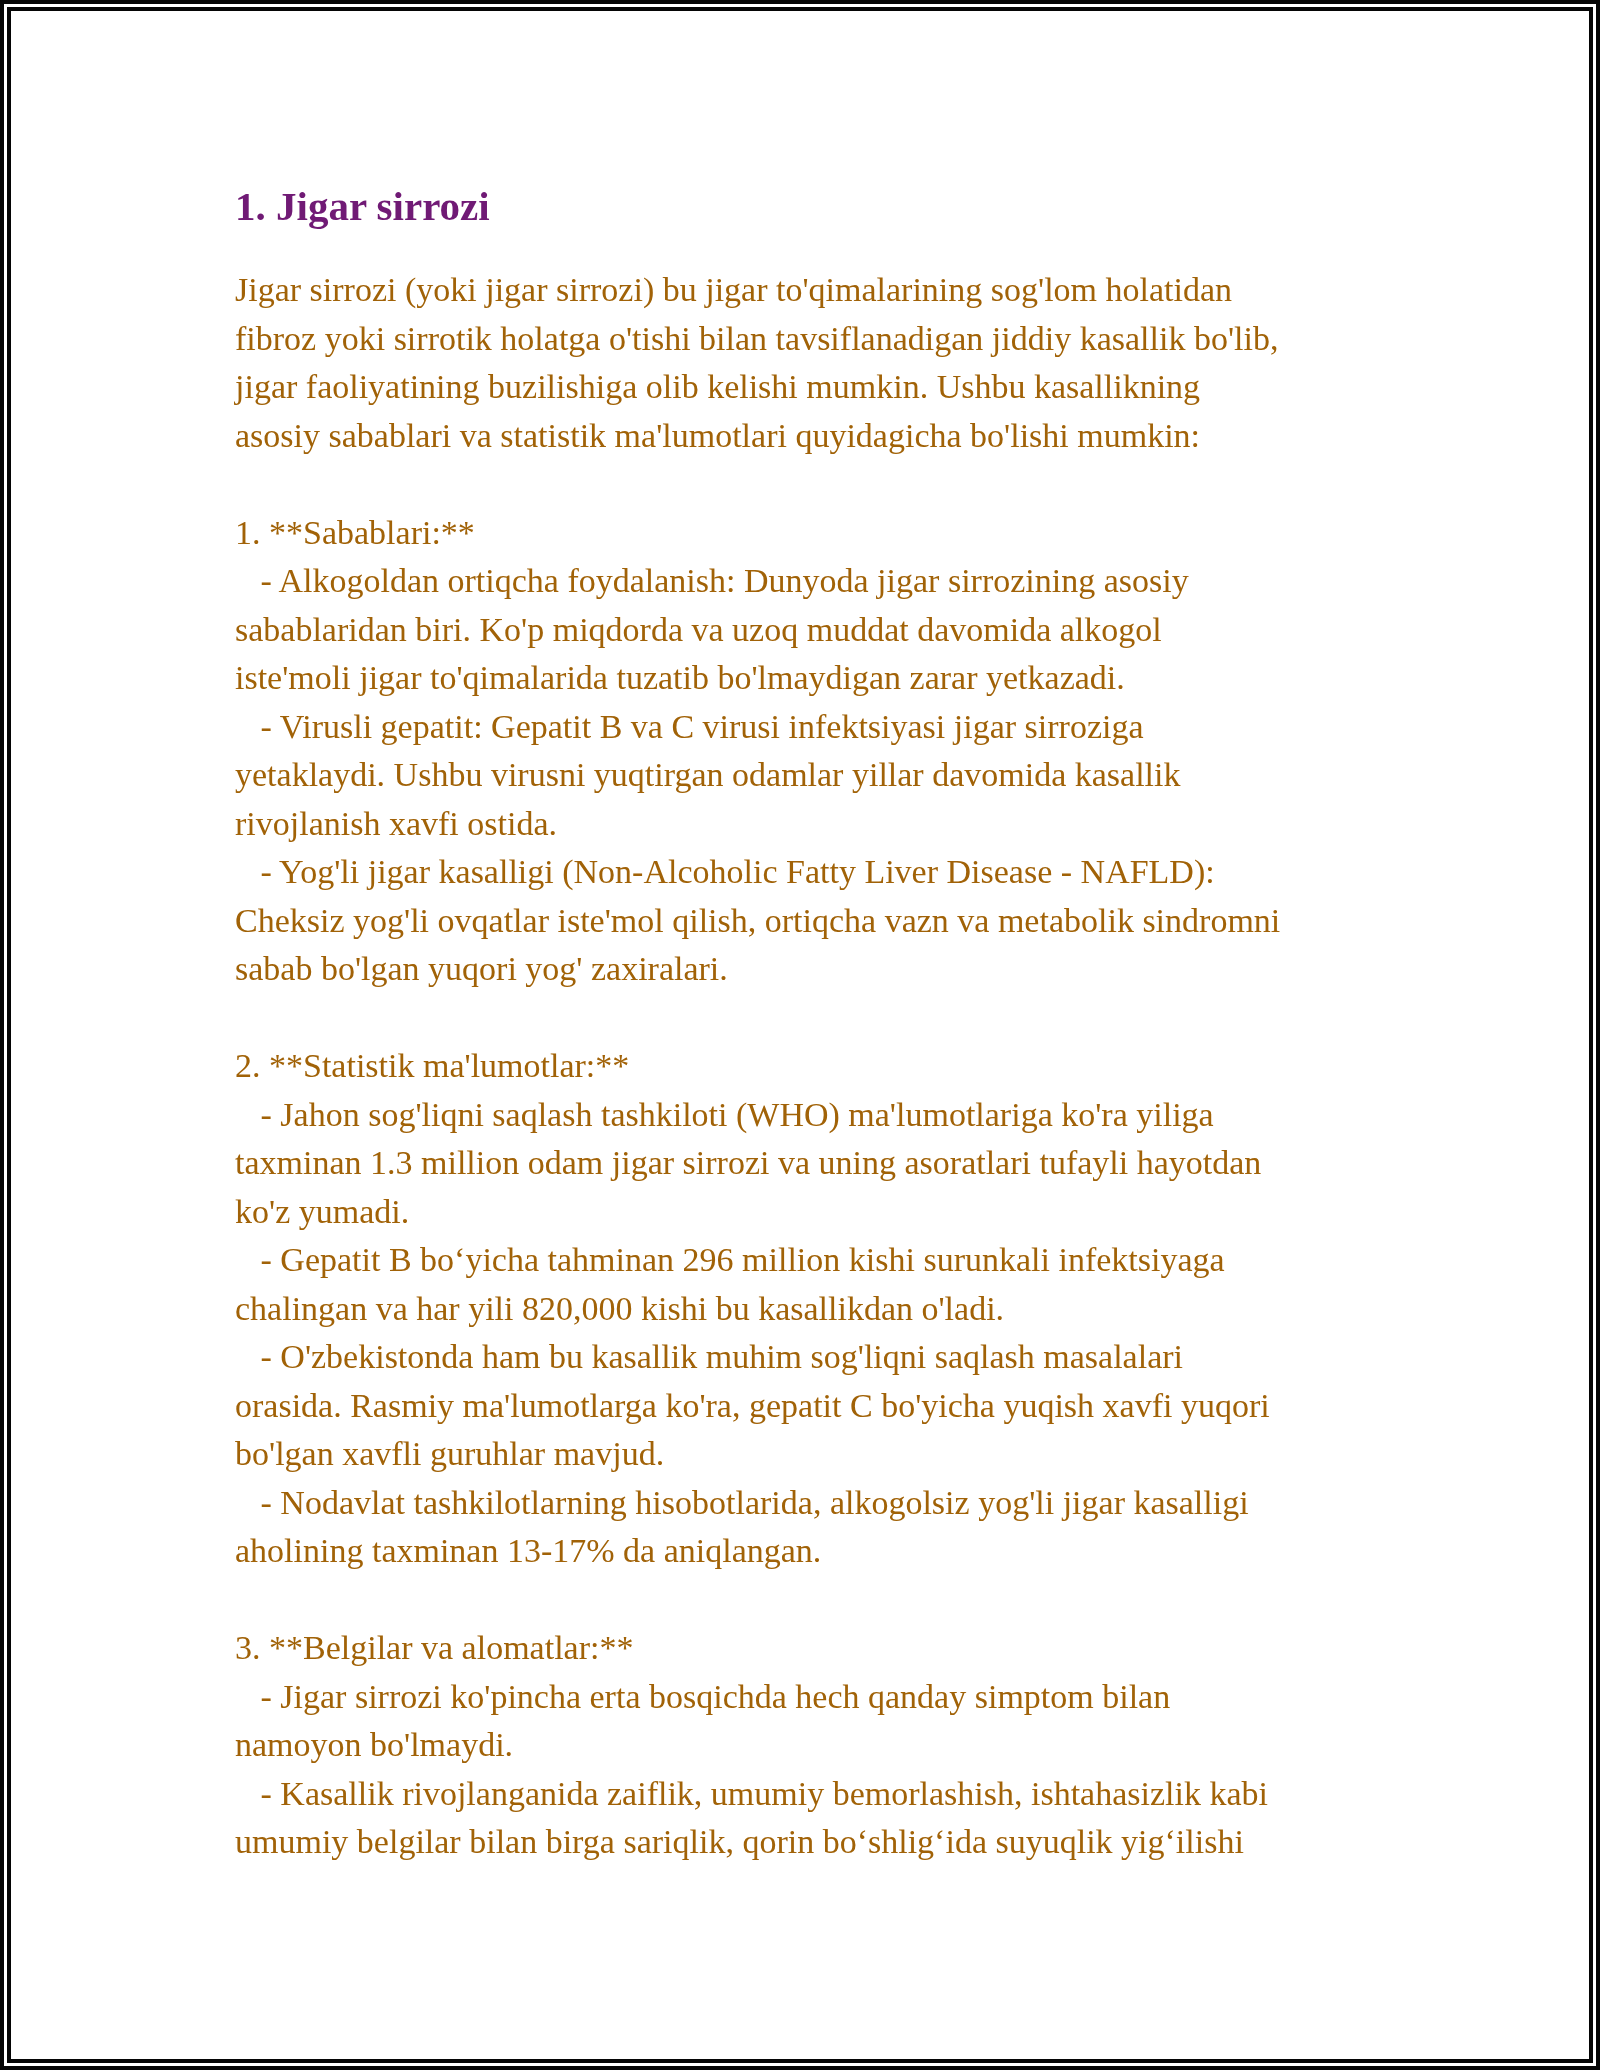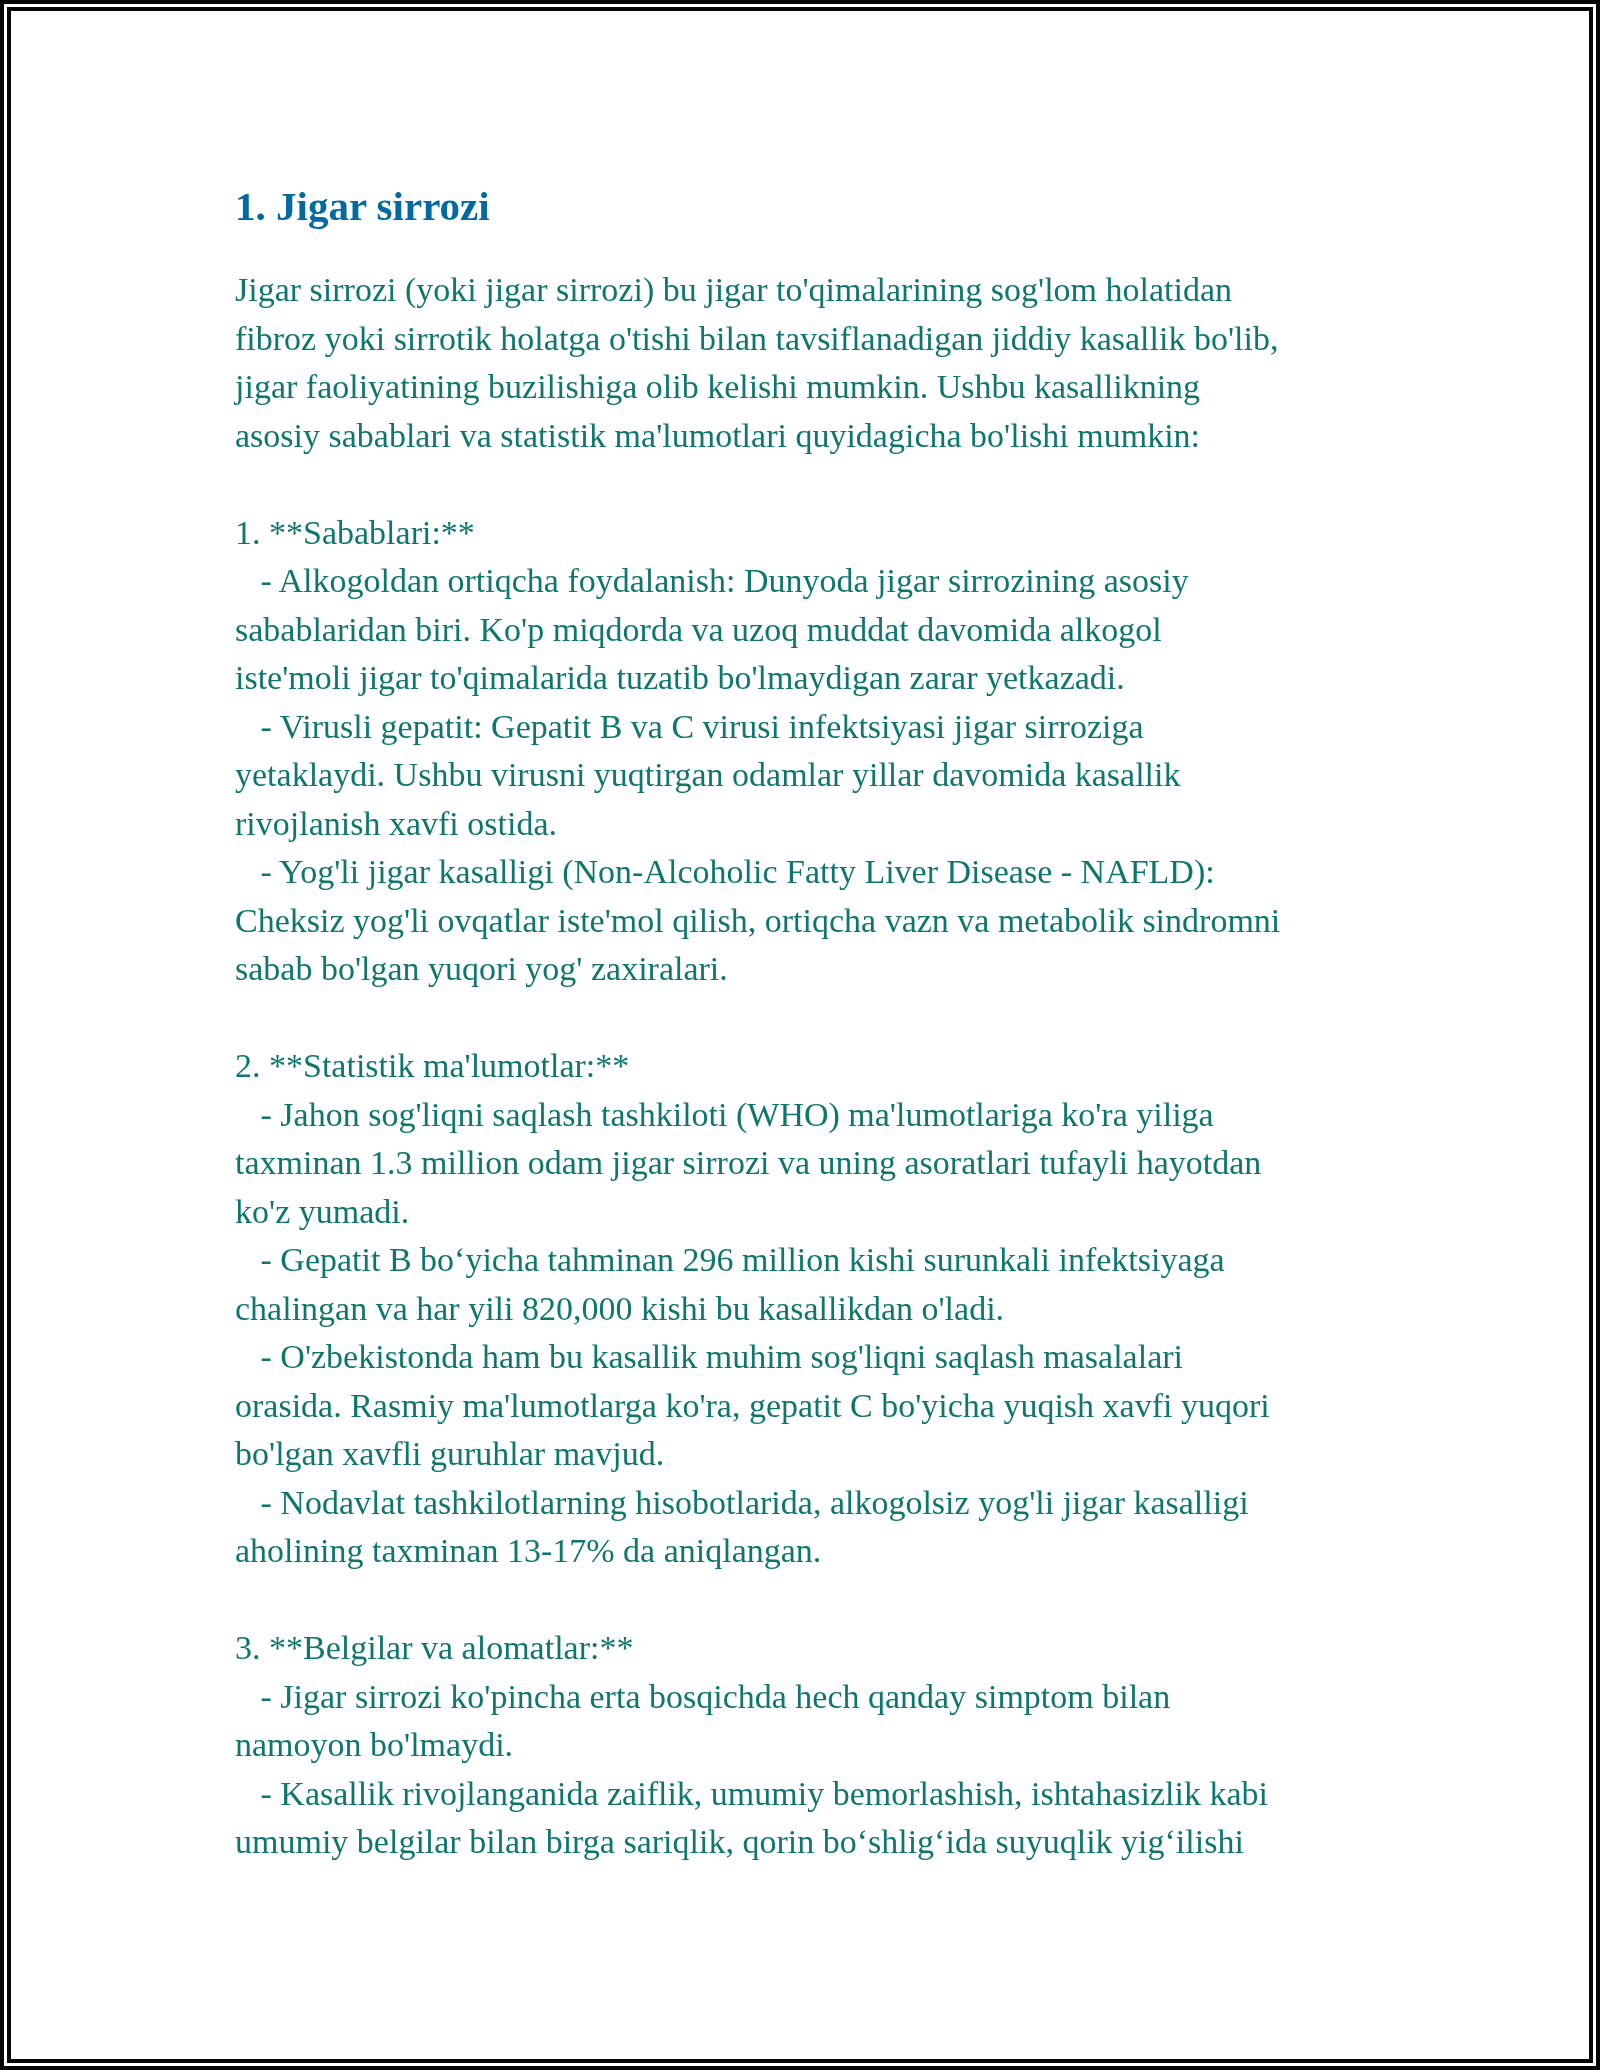--- a/index.html
+++ b/index.html
@@ -32,31 +32,31 @@
     pointer-events: none;
   }
   .doc-title {
     position: absolute;
     left: 235px;
     top: 181px;
     margin: 0;
     font-size: 41px;
     line-height: 50px;
     font-weight: bold;
-    color: #0369a1;
+    color: #701a75;
     white-space: pre;
   }
   .doc-content {
     position: absolute;
     left: 235px;
     top: 266px;
     width: 1260px;
     font-size: 34px;
     line-height: 48.5px;
-    color: #0f766e;
+    color: #a16207;
     white-space: pre;
   }
   .block + .block {
     margin-top: 48.5px; 
   }
   .line {
     min-height: 48.5px;
   }
 </style>
 </head>

